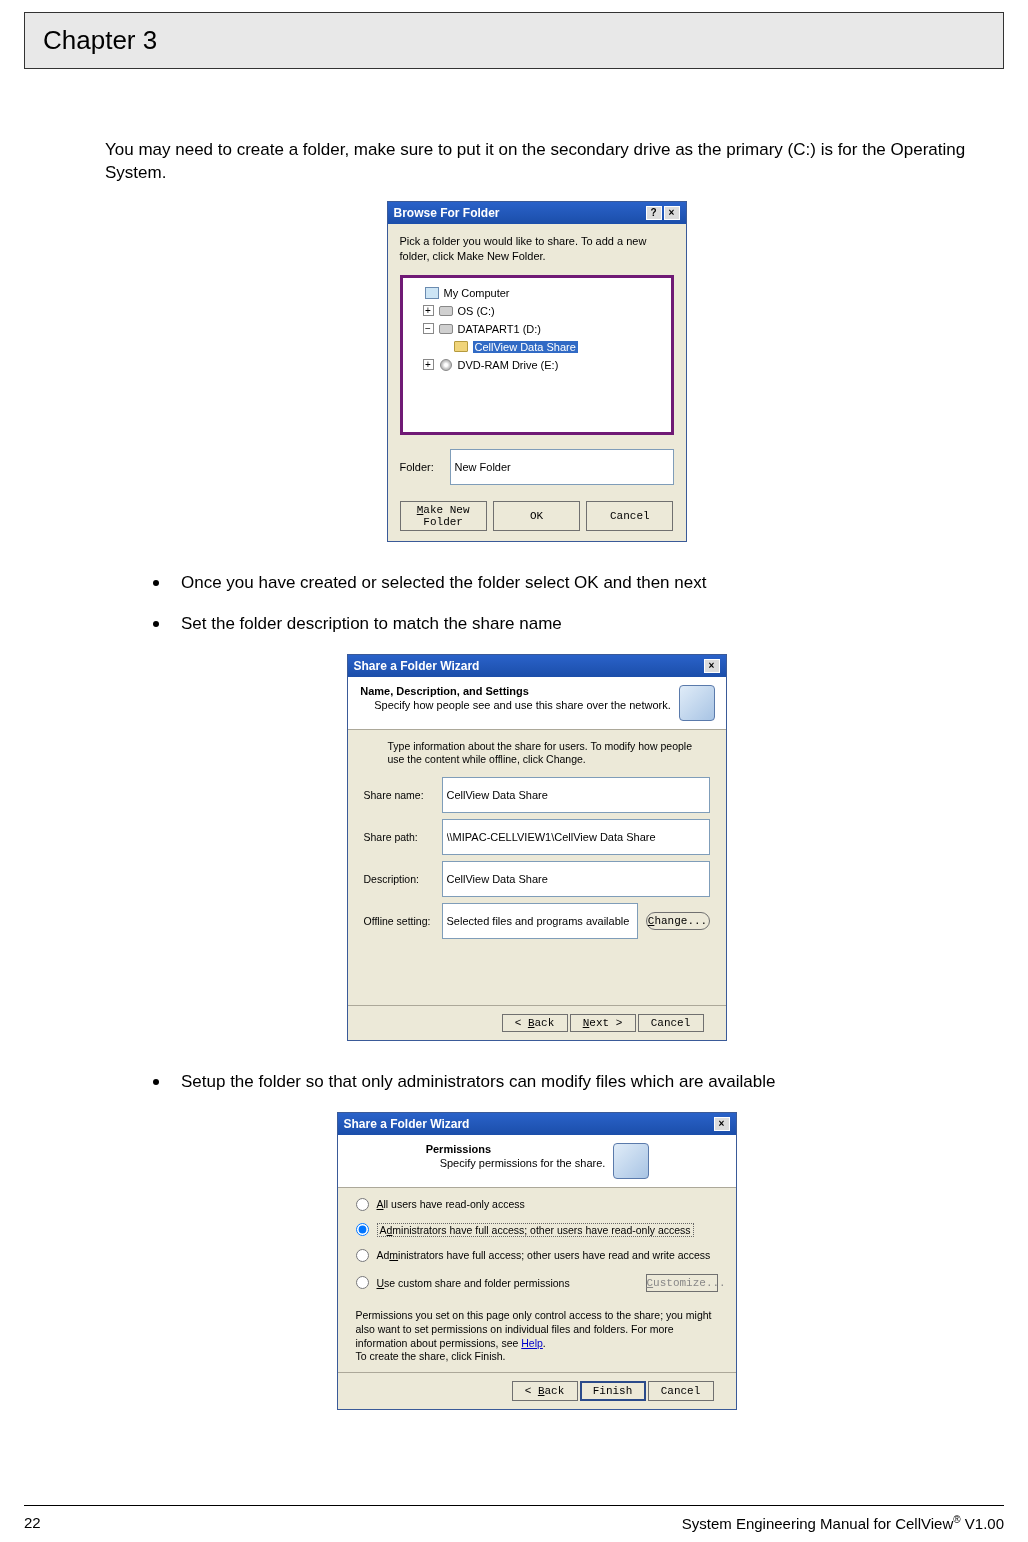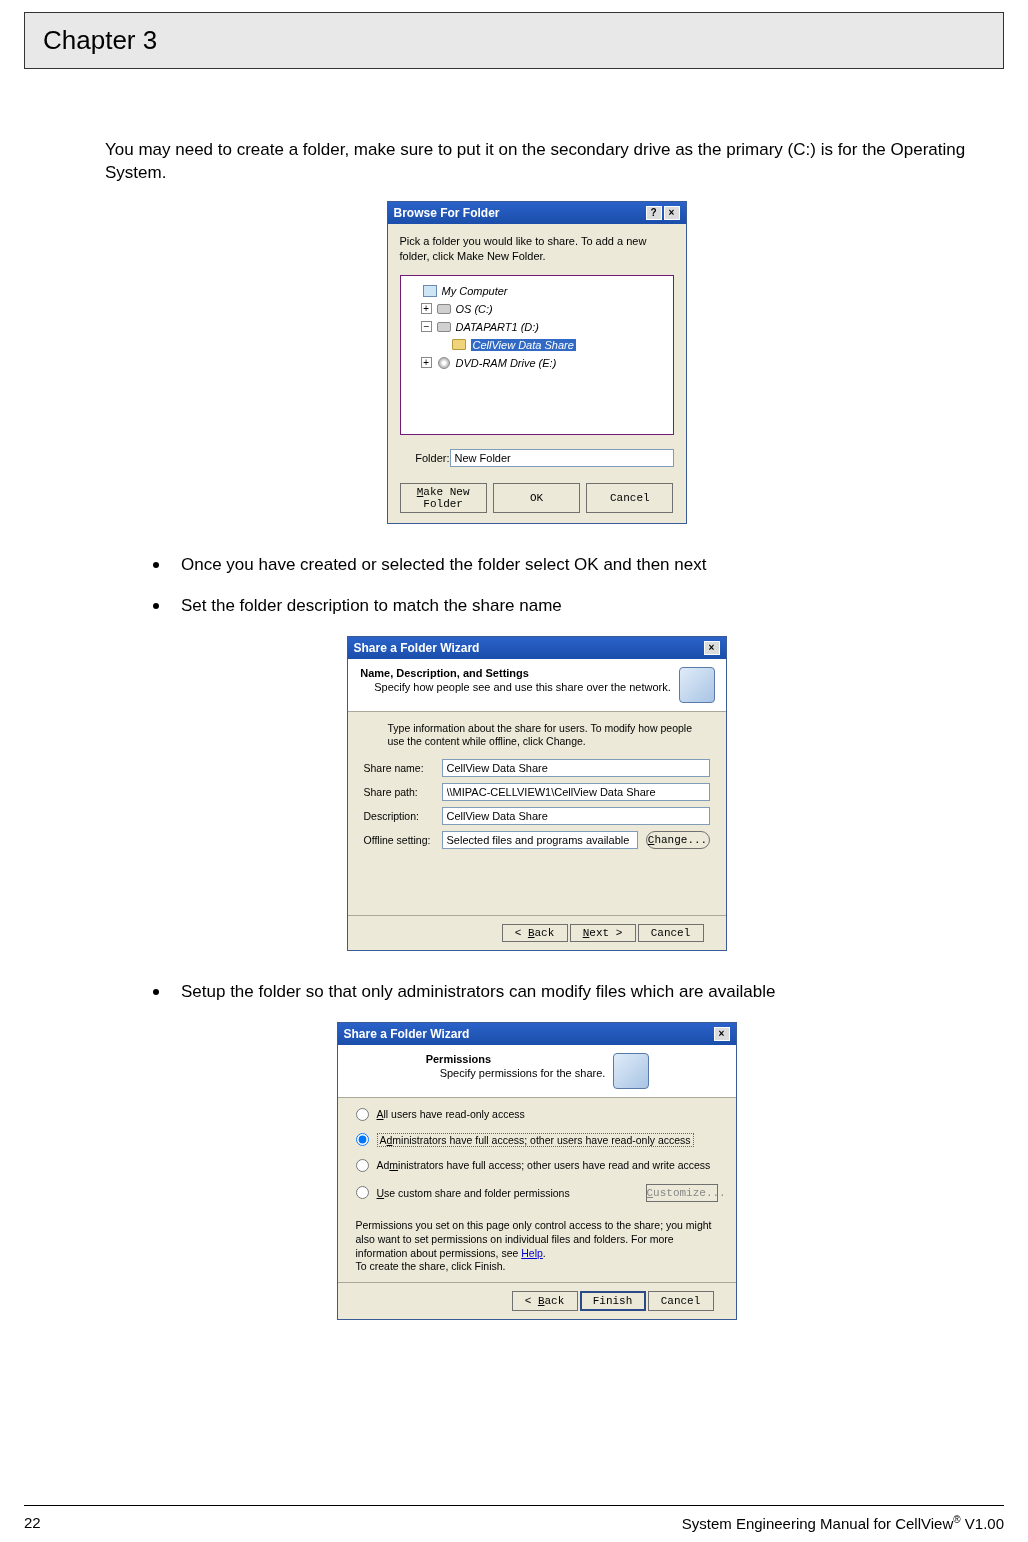--- a/index.html
+++ b/index.html
@@ -94,34 +94,33 @@
     font-size: 11px;
     cursor: default;
     text-align: center;
   }
   .win-input {
     background: #fff;
     border: 1px solid #7f9db9;
     padding: 2px 4px;
     font-family: Tahoma, Arial, sans-serif;
     font-size: 11px;
-    height: 18px;
+    height: 36px;
   }
 
   
   .dlg1 { width: 300px; }
   .dlg1-body { padding: 10px 12px; }
   .dlg1-text { margin-bottom: 10px; line-height: 1.4; }
   .dlg1-tree {
     background: #fff;
-    border: 1px solid #701a75;
+    border: 3px solid #701a75;
     height: 160px;
     padding: 6px;
     overflow: hidden;
-    font-style: italic;
   }
   .tree-row { display: flex; align-items: center; height: 18px; white-space: nowrap; }
   .tree-indent { display: inline-block; }
   .tree-exp {
     width: 11px;
     height: 11px;
     border: 1px solid #888;
     text-align: center;
     line-height: 9px;
     font-size: 10px;
@@ -166,21 +165,21 @@
     width: 12px; height: 12px;
     border-radius: 50%;
     background: radial-gradient(circle, #fff 20%, #c0c0c0 60%);
     border: 1px solid #888;
   }
   .dlg1-folder-row {
     display: flex;
     align-items: center;
     margin: 14px 0 16px 0;
   }
-  .dlg1-folder-row label { width: 50px; text-align: right; }
+  .dlg1-folder-row label { width: 50px; }
   .dlg1-folder-row input { flex: 1; }
   .dlg1-btns { display: flex; gap: 6px; }
   .dlg1-btns .win-btn { flex: 1; }
 
   
   .dlg2 { width: 380px; }
   .wiz-header {
     background: #fff;
     border-bottom: 1px solid #aca899;
     padding: 8px 10px 8px 12px;

